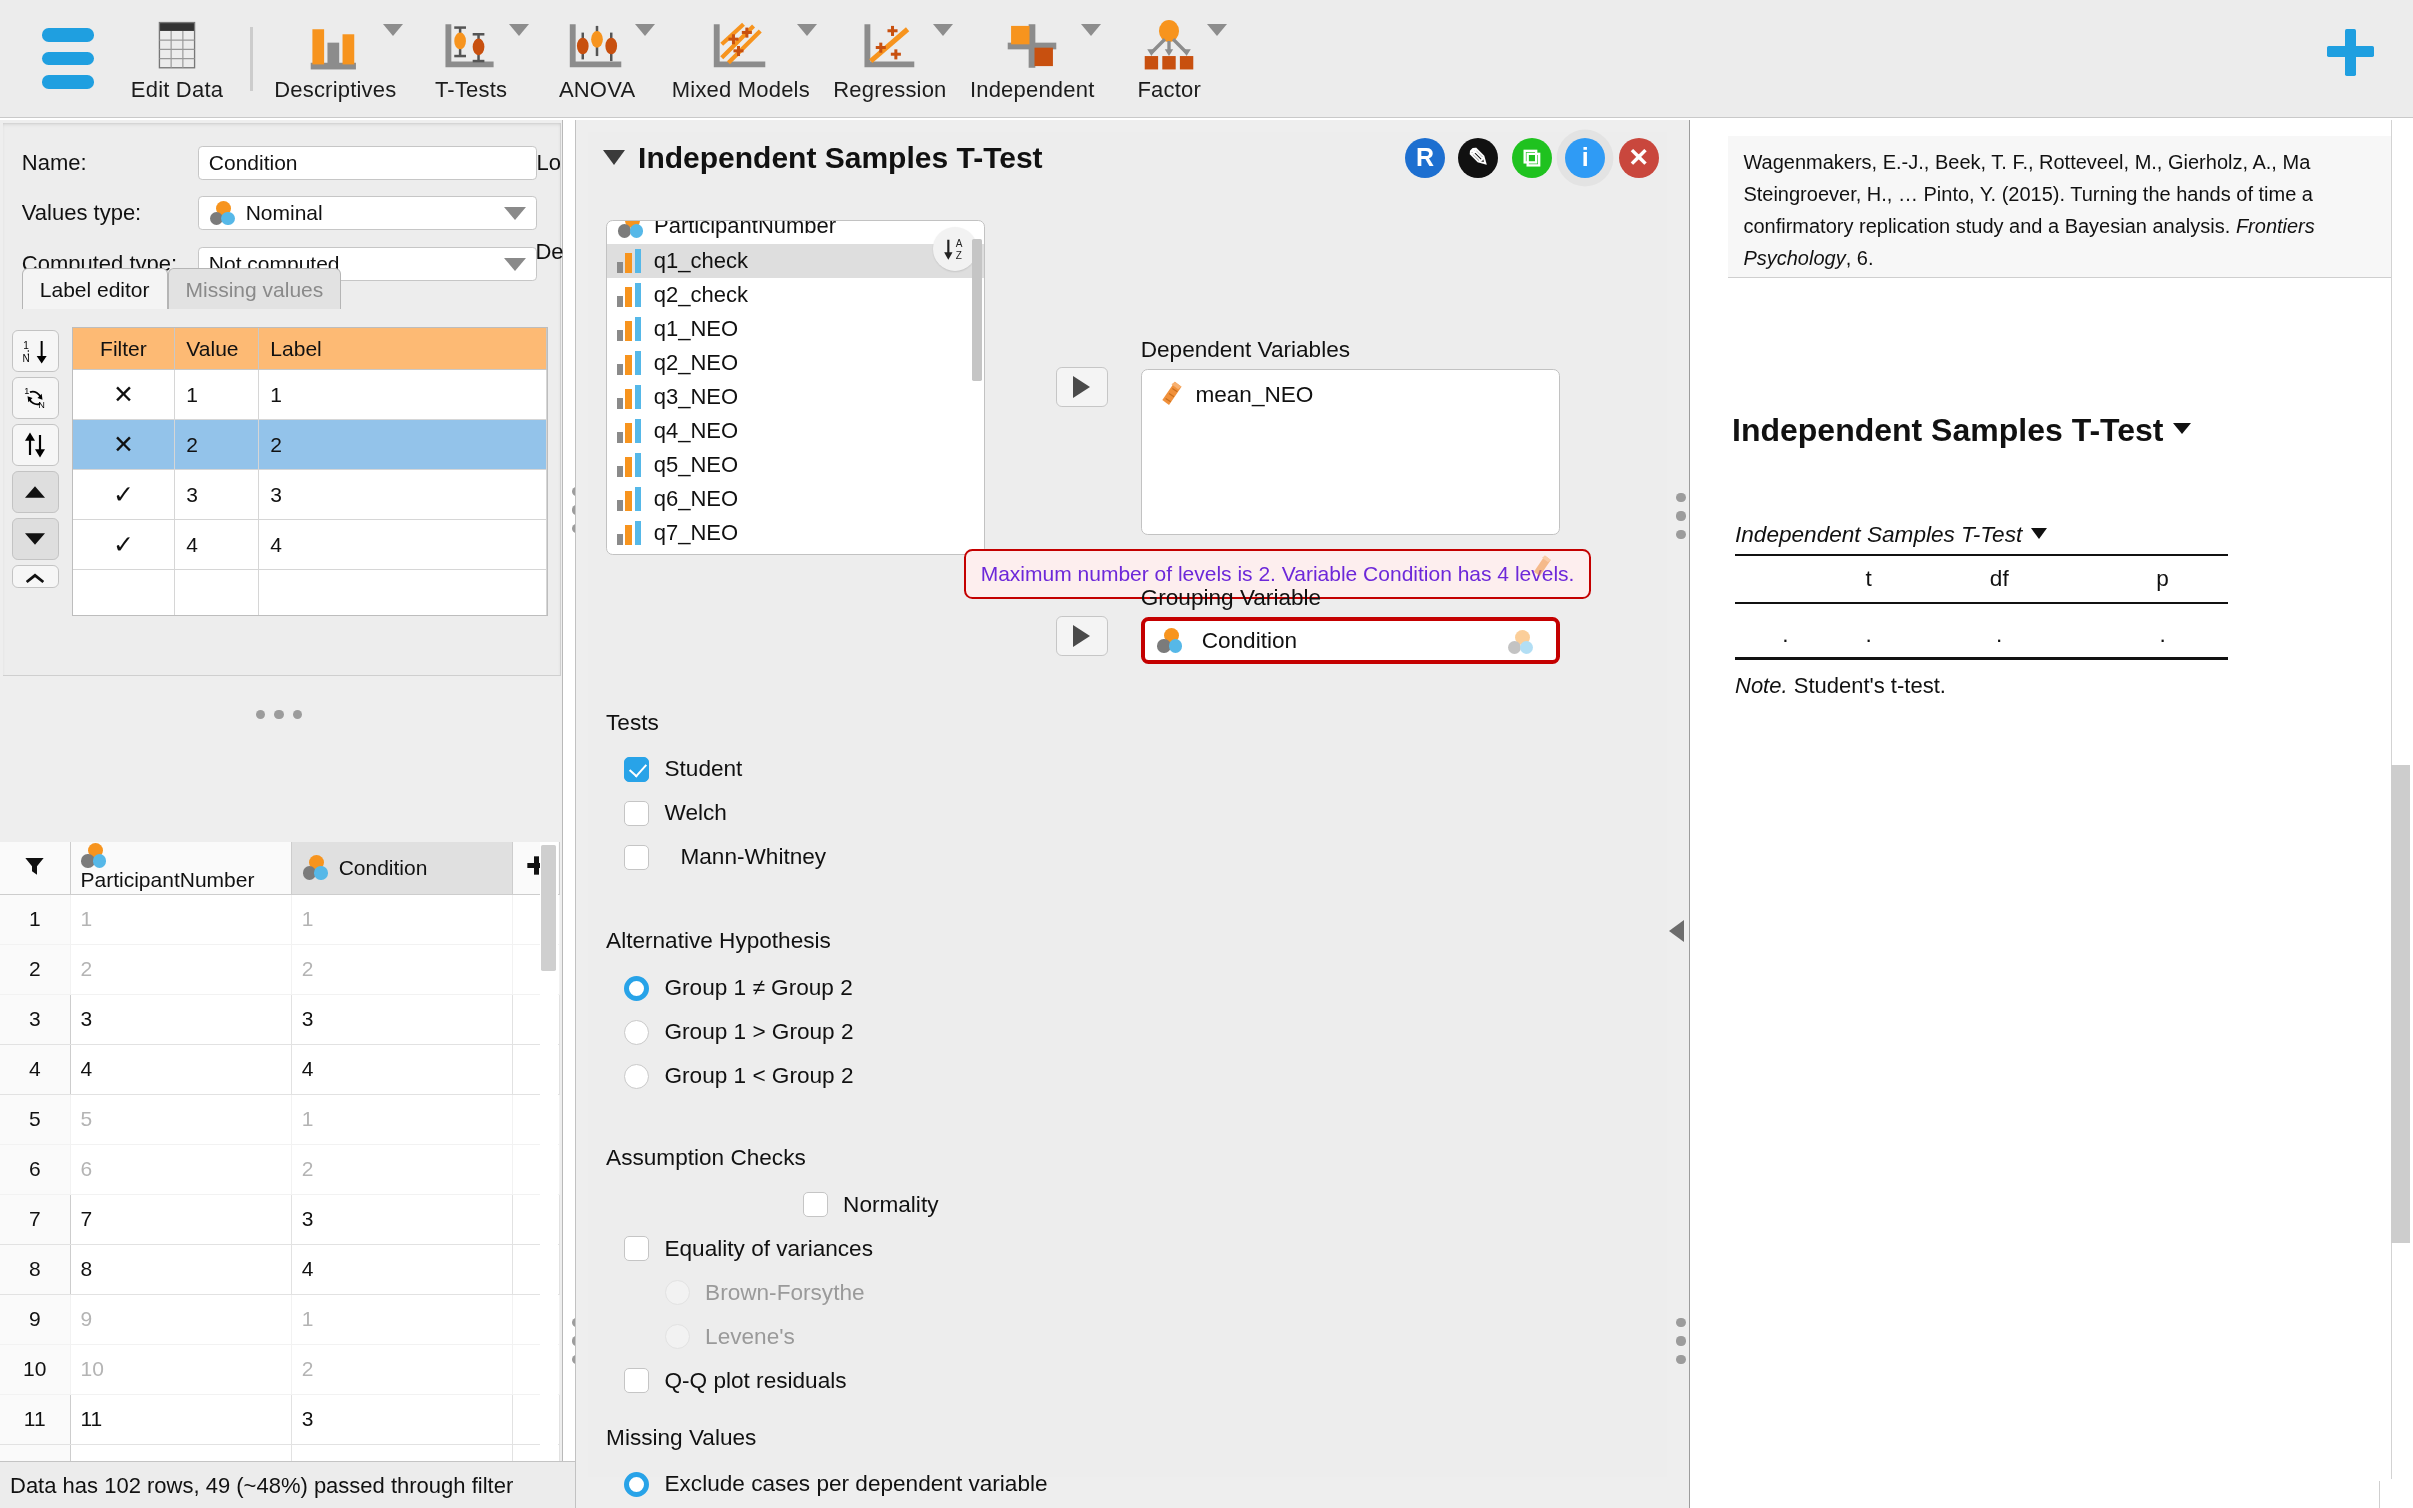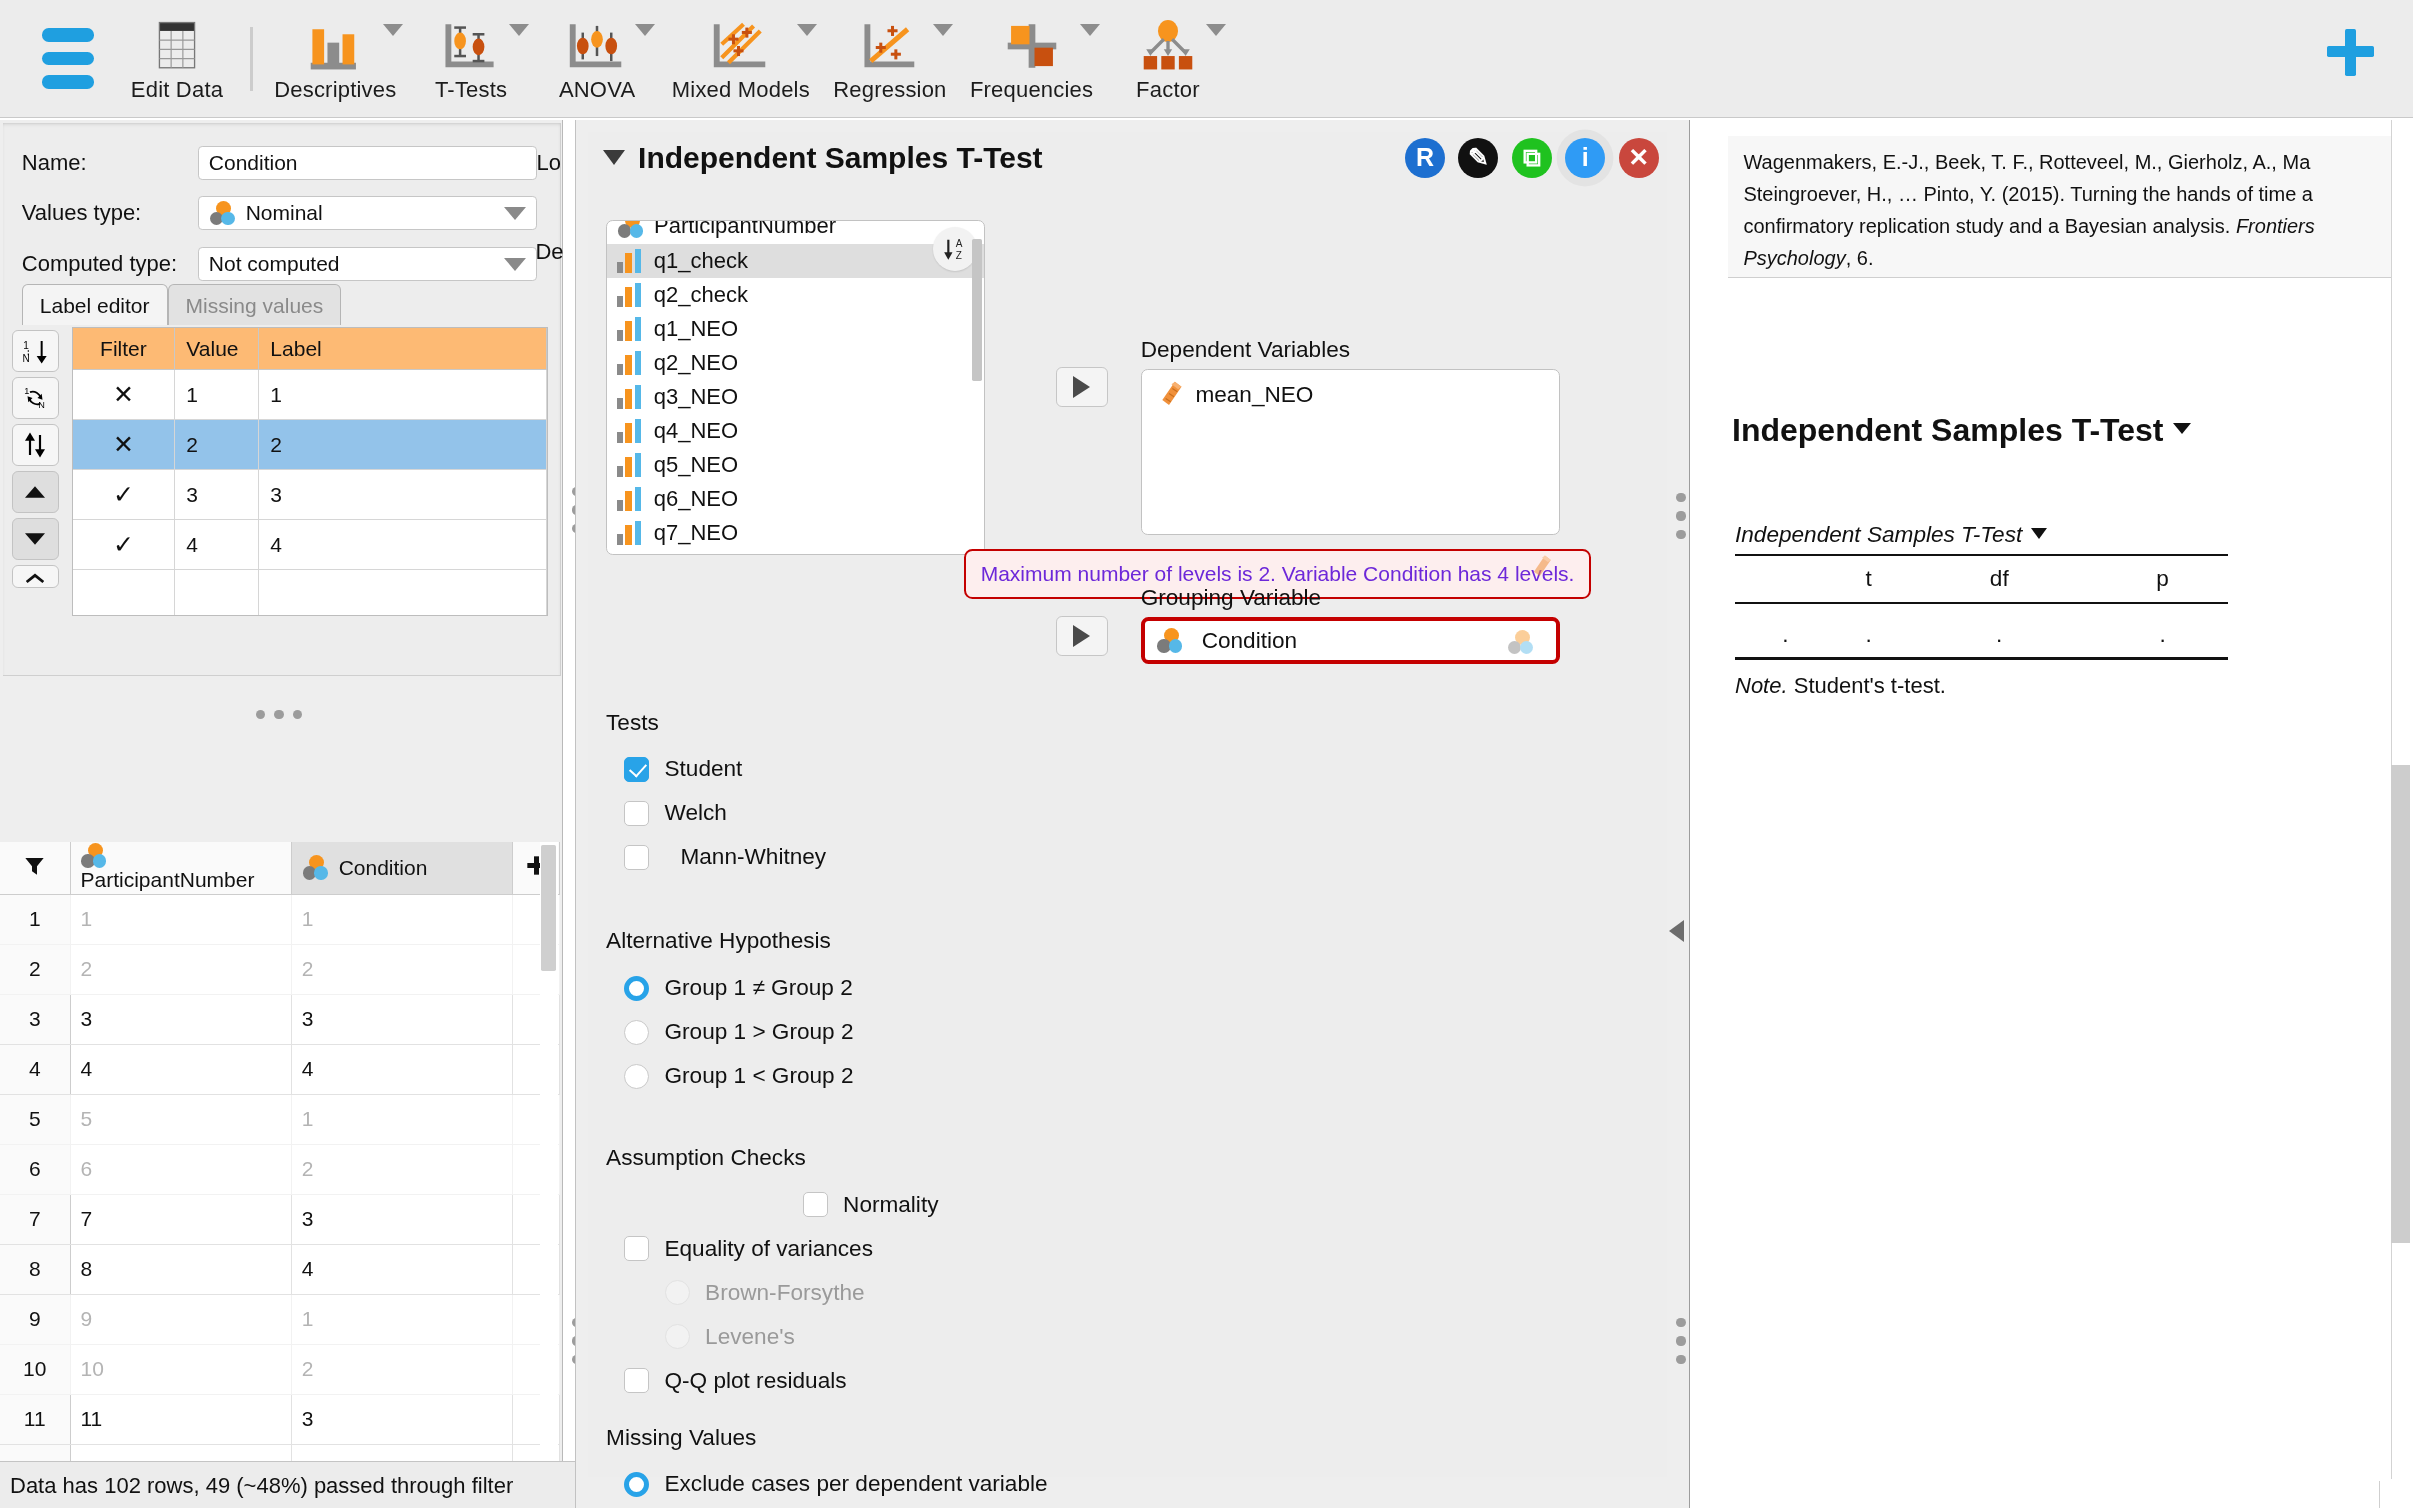--- a/index.html
+++ b/index.html
@@ -61,21 +61,21 @@
     border-left: 11px solid transparent; border-right: 11px solid transparent; border-top: 13.4px solid #8a8a8a;}
   .nominal-ico { width: 28.5px; height: 25px; margin-right: 8.4px; position: relative; flex: 0 0 auto;}
   .nominal-ico i { position:absolute; border-radius:50%; display:block;}
   .nominal-ico .o { width:15px;height:15px;background:#f7941e; left:7.5px; top:0;}
   .nominal-ico .g { width:13.4px;height:13.4px;background:#7b7b7b; left:0.8px; top:11px;}
   .nominal-ico .b { width:13.4px;height:13.4px;background:#56b8e8; left:12.6px; top:11px;}
 
   .cut-text { position:absolute; font-size:22px; color:#111; }
 
   
-  .tabs { position:absolute; left: 18.4px; top: 161px; display:flex; align-items:flex-end;}
+  .tabs { position:absolute; left: 18.4px; top: 145px; display:flex; align-items:flex-end;}
   .tab {
     font-size: 21px; padding: 8.4px 17px 7.5px 17px; border:0.8px solid #b5b5b5;
     border-bottom:none; border-radius: 5.9px 5.9px 0 0; background:#e2e2e2; color:#8a8a8a; cursor:pointer;
     position: relative;
   }
   .tab.active { background:#f4f4f4; color:#111; z-index:3;}
   
   .lbl-wrap { position:absolute; left: 8.4px; top: 204px; width: 536px; height: 289px; display:flex;}
   .lbl-btns { width: 52px; display:flex; flex-direction:column; gap: 5px; padding-top: 2.5px;}
   .lbl-btn {
@@ -345,21 +345,21 @@
   <div class="ribbon-item">
     <div class="ribbon-icon">
       <svg viewBox="0 0 86 64">
         <rect x="14" y="28" width="58" height="8" fill="#8c8c8c"></rect>
         <rect x="39" y="6" width="8" height="52" fill="#8c8c8c"></rect>
         <rect x="18" y="8" width="22" height="22" fill="#f7941e"></rect>
         <rect x="46" y="34" width="22" height="22" fill="#c8500f"></rect>
       </svg>
     </div>
     <div class="caret"></div>
-    <div class="ribbon-label">Frequencies</div>
+    <div class="ribbon-label">Independent</div>
   </div>
 
   <div class="ribbon-item">
     <div class="ribbon-icon">
       <svg viewBox="0 0 86 64">
         <ellipse cx="43" cy="14" rx="12" ry="13" fill="#f7941e"></ellipse>
         <path d="M38 24 L22 40 M43 26 L43 40 M48 24 L64 40" stroke="#8c8c8c" stroke-width="4" fill="none"></path>
         <polygon points="22,44 17,36 27,36" fill="#8c8c8c"></polygon>
         <polygon points="43,44 38,36 48,36" fill="#8c8c8c"></polygon>
         <polygon points="64,44 59,36 69,36" fill="#8c8c8c"></polygon>

